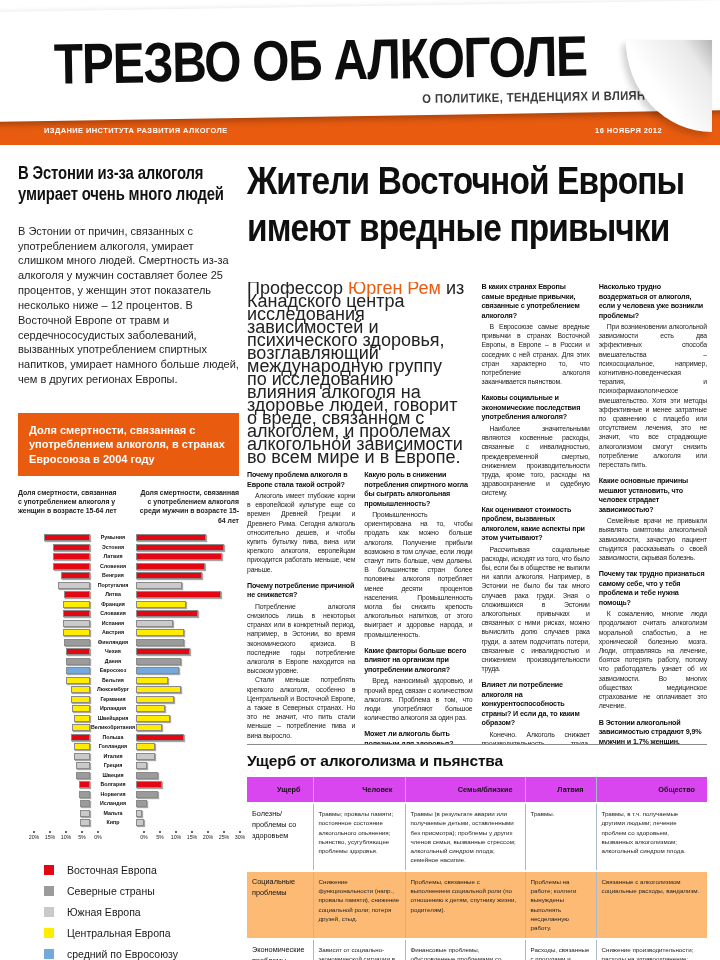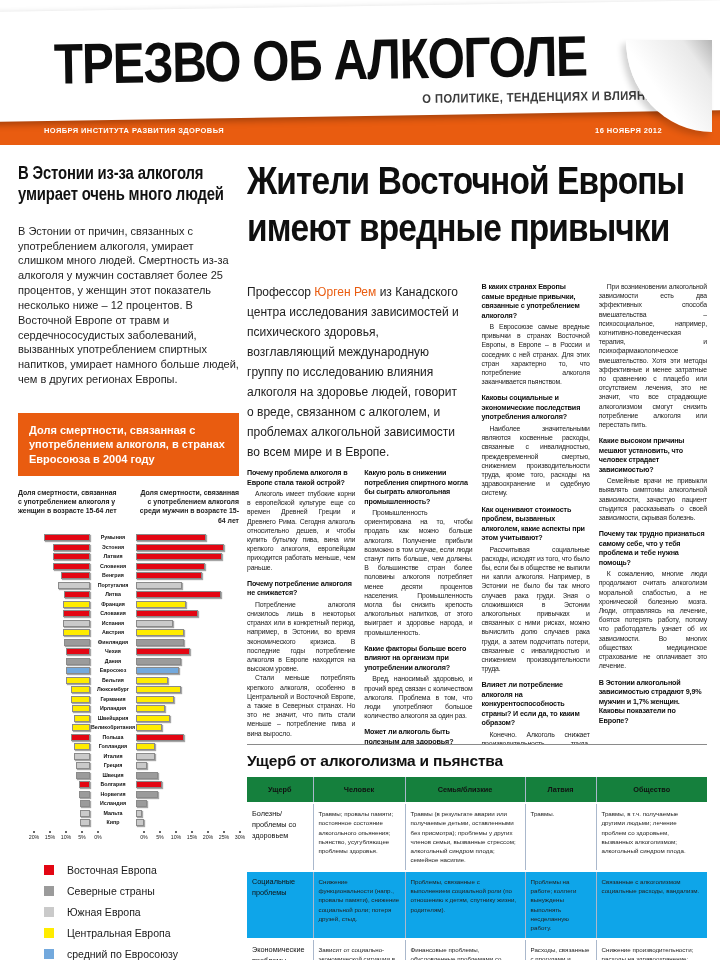--- a/index.html
+++ b/index.html
@@ -45,47 +45,47 @@
   .legend { margin:21px 0 0 26px; }
   .lg-row { display:flex; align-items:center; margin-bottom:9px; }
   .lg-sq { width:10px; height:10px; margin-right:13px; flex:0 0 auto; }
   .lg-tx { font-size:10.5px; color:#1a1a1a; }
 
   
   .main-col { position:absolute; left:247px; top:158px; width:460px; }
   .headline { font-size:38px; font-weight:900; line-height:47px; letter-spacing:-1px; color:#0f0f0f; width:523px; transform:scaleX(.88); transform-origin:left; }
   .qa-grid { margin-top:30px; display:grid; grid-template-columns:repeat(4,1fr); column-gap:9px;
     grid-template-areas:"lead lead c d" "a b c d"; grid-template-rows:auto 1fr; height:462px; overflow:hidden; }
-  .lead { grid-area:lead; font-size:12px; line-height:20px; color:#222; padding-right:6px; }
+  .lead { grid-area:lead; font-size:18px; line-height:13px; color:#222; padding-right:6px; }
   .lead .name { color:#e95c10; }
   .qa-a { grid-area:a; } .qa-b { grid-area:b; } .qa-c { grid-area:c; } .qa-d { grid-area:d; }
   .qa { padding-top:6px; letter-spacing:-.15px; }
   .qa-c, .qa-d { padding-top:0; }
   .qa .q { font-size:7.2px; font-weight:bold; line-height:1.32; margin:7px 0 2px; color:#0f0f0f; }
   .qa .q:first-child { margin-top:0; }
   .qa .a { font-size:6.9px; line-height:9.2px; color:#222; text-indent:8px; text-align:justify; }
 
   
   .rule { border-top:1.5px solid #8a8a8a; }
   .table-title { margin:7px 0 7px; font-size:15.5px; font-weight:800; letter-spacing:-.2px; color:#111; }
   table.harm { width:100%; border-collapse:collapse; table-layout:fixed; }
-  .harm th { background:#15803d; font-size:7.3px; font-weight:bold; text-align:center; padding:8px 5px; color:#111; }
+  .harm th { background:#d946ef; font-size:7.3px; font-weight:bold; text-align:right; padding:8px 12px; color:#111; }
   .harm td { font-size:6.2px; line-height:1.5; vertical-align:top; padding:5px 5px; color:#222; }
   .harm td.rowhead { font-size:7.3px; color:#111; }
   .harm th + th, .harm td + td { border-left:1px solid #aab8cc; }
   .harm th, .harm td { border-bottom:2px solid #fff; }
-  .harm tbody tr:nth-child(2) td { background:#0ea5e9; }
+  .harm tbody tr:nth-child(2) td { background:#fdba74; }
 </style>
 </head>
 <body>
 
 <div class="masthead">
   <div class="mast-orange">
     <div class="mast-band">
-      <span>НОЯБРЯ ИНСТИТУТА РАЗВИТИЯ ЗДОРОВЬЯ</span>
+      <span>ИЗДАНИЕ ИНСТИТУТА РАЗВИТИЯ АЛКОГОЛЕ</span>
       <span>16 НОЯБРЯ 2012</span>
     </div>
   </div>
   <div class="mast-white">
     <div class="mast-title">ТРЕЗВО ОБ АЛКОГОЛЕ</div>
     <div class="mast-sub">О ПОЛИТИКЕ, ТЕНДЕНЦИЯХ  И ВЛИЯНИИ</div>
   </div>
   <div class="page-curl"></div>
 </div>
 
@@ -441,21 +441,21 @@
 </div>
 
 <div class="main-col">
   <h1 class="headline">Жители Восточной Европы имеют вредные привычки</h1>
 
   <div class="qa-grid">
     <div class="lead"><span>Профессор </span><span class="name">Юрген Рем</span><span> из Канадского центра исследования зависимостей и психического здоровья, возглавляющий международную группу по исследованию влияния алкоголя на здоровье людей, говорит о вреде, связанном с алкоголем, и проблемах алкогольной зависимости во всем мире и в Европе.</span></div>
     <div class="qa qa-a">
         <h4 class="q">Почему проблема алкоголя в Европе стала такой острой?</h4>
         <p class="a">Алкоголь имеет глубокие корни в европейской культуре еще со времен Древней Греции и Древнего Рима. Сегодня алкоголь относительно дешев, и чтобы купить бутылку пива, вина или крепкого алкоголя, европейцам приходится работать меньше, чем раньше.</p>
-        <h4 class="q">Почему потребление алкоголя не снижается?</h4>
+        <h4 class="q">Почему потребление причиной не снижается?</h4>
         <p class="a">Потребление алкоголя снизилось лишь в некоторых странах или в конкретный период, например, в Эстонии, во время экономического кризиса. В последние годы потребление алкоголя в Европе находится на высоком уровне.</p>
         <p class="a">Стали меньше потреблять крепкого алкоголя, особенно в Центральной и Восточной Европе, а также в Северных странах. Но это не значит, что пить стали меньше – потребление пива и вина выросло.</p>
       </div>
     <div class="qa qa-b">
         <h4 class="q">Какую роль в снижении потребления спиртного могла бы сыграть алкогольная промышленность?</h4>
         <p class="a">Промышленность ориентирована на то, чтобы продать как можно больше алкоголя. Получение прибыли возможно в том случае, если люди станут пить больше, чем должны. В большинстве стран более половины алкоголя потребляет менее десяти процентов населения. Промышленность могла бы снизить крепость алкогольных напитков, от этого выиграет и здоровье народа, и промышленность.</p>
         <h4 class="q">Какие факторы больше всего влияют на организм при употреблении алкоголя?</h4>
         <p class="a">Вред, наносимый здоровью, и прочий вред связан с количеством алкоголя. Проблема в том, что люди употребляют большое количество алкоголя за один раз.</p>
         <h4 class="q">Может ли алкоголь быть полезным для здоровья?</h4>
         <p class="a">Да, если человек регулярно употребляет очень незначительное количество алкоголя в день (например, одну рюмку), то это может служить профилактикой ишемической болезни сердца и инсульта. С другой стороны, небольшое количество алкоголя повышает риск возникновения рака.</p>
@@ -464,22 +464,23 @@
         <h4 class="q">В каких странах Европы самые вредные привычки, связанные с употреблением алкоголя?</h4>
         <p class="a">В Евросоюзе самые вредные привычки в странах Восточной Европы, в Европе – в России и соседних с ней странах. Для этих стран характерно то, что потребление алкоголя заканчивается пьянством.</p>
         <h4 class="q">Каковы социальные и экономические последствия употребления алкоголя?</h4>
         <p class="a">Наиболее значительными являются косвенные расходы, связанные с инвалидностью, преждевременной смертью, снижением производительности труда, кроме того, расходы на здравоохранение и судебную систему.</p>
         <h4 class="q">Как оценивают стоимость проблем, вызванных алкоголем, какие аспекты при этом учитывают?</h4>
         <p class="a">Рассчитывая социальные расходы, исходят из того, что было бы, если бы в обществе не выпили ни капли алкоголя. Например, в Эстонии не было бы так много случаев рака груди. Зная о сложившихся в Эстонии алкогольных привычках и связанных с ними рисках, можно вычислить долю случаев рака груди, а затем подсчитать потери, связанные с инвалидностью и снижением производительности труда.</p>
         <h4 class="q">Влияет ли потребление алкоголя на конкурентоспособность страны? И если да, то каким образом?</h4>
         <p class="a">Конечно. Алкоголь снижает производительность труда, становится причиной преждевременной смерти, инвалидности, увеличивает количество дней, потерянных по болезни, снижает продуктивность труда (когда человек работает в состоянии похмелья). Кроме того, следует назвать несчастные случаи на производстве.</p>
       </div>
     <div class="qa qa-d">
+        <h4 class="q">Насколько трудно воздержаться от алкоголя, если у человека уже возникли проблемы?</h4>
         <p class="a">При возникновении алкогольной зависимости есть два эффективных способа вмешательства – психосоциальное, например, когнитивно-поведенческая терапия, и психофармакологическое вмешательство. Хотя эти методы эффективные и менее затратные по сравнению с плацебо или отсутствием лечения, это не значит, что все страдающие алкоголизмом смогут снизить потребление алкоголя или перестать пить.</p>
-        <h4 class="q">Какие высоком причины мешают установить, что человек страдает зависимостью?</h4>
+        <h4 class="q">Какие основные причины мешают установить, что человек страдает зависимостью?</h4>
         <p class="a">Семейные врачи не привыкли выявлять симптомы алкогольной зависимости, зачастую пациент стыдится рассказывать о своей зависимости, скрывая болезнь.</p>
         <h4 class="q">Почему так трудно признаться самому себе, что у тебя проблема и тебе нужна помощь?</h4>
         <p class="a">К сожалению, многие люди продолжают считать алкоголизм моральной слабостью, а не хронической болезнью мозга. Люди, отправляясь на лечение, боятся потерять работу, потому что работодатель узнает об их зависимости. Во многих обществах медицинское страхование не оплачивает это лечение.</p>
         <h4 class="q">В Эстонии алкогольной зависимостью страдают 9,9% мужчин и 1,7% женщин. Каковы показатели по Европе?</h4>
       </div>
   </div>
 
   <div class="rule"></div>
   <h3 class="table-title">Ущерб от алкоголизма и пьянства</h3>
 

